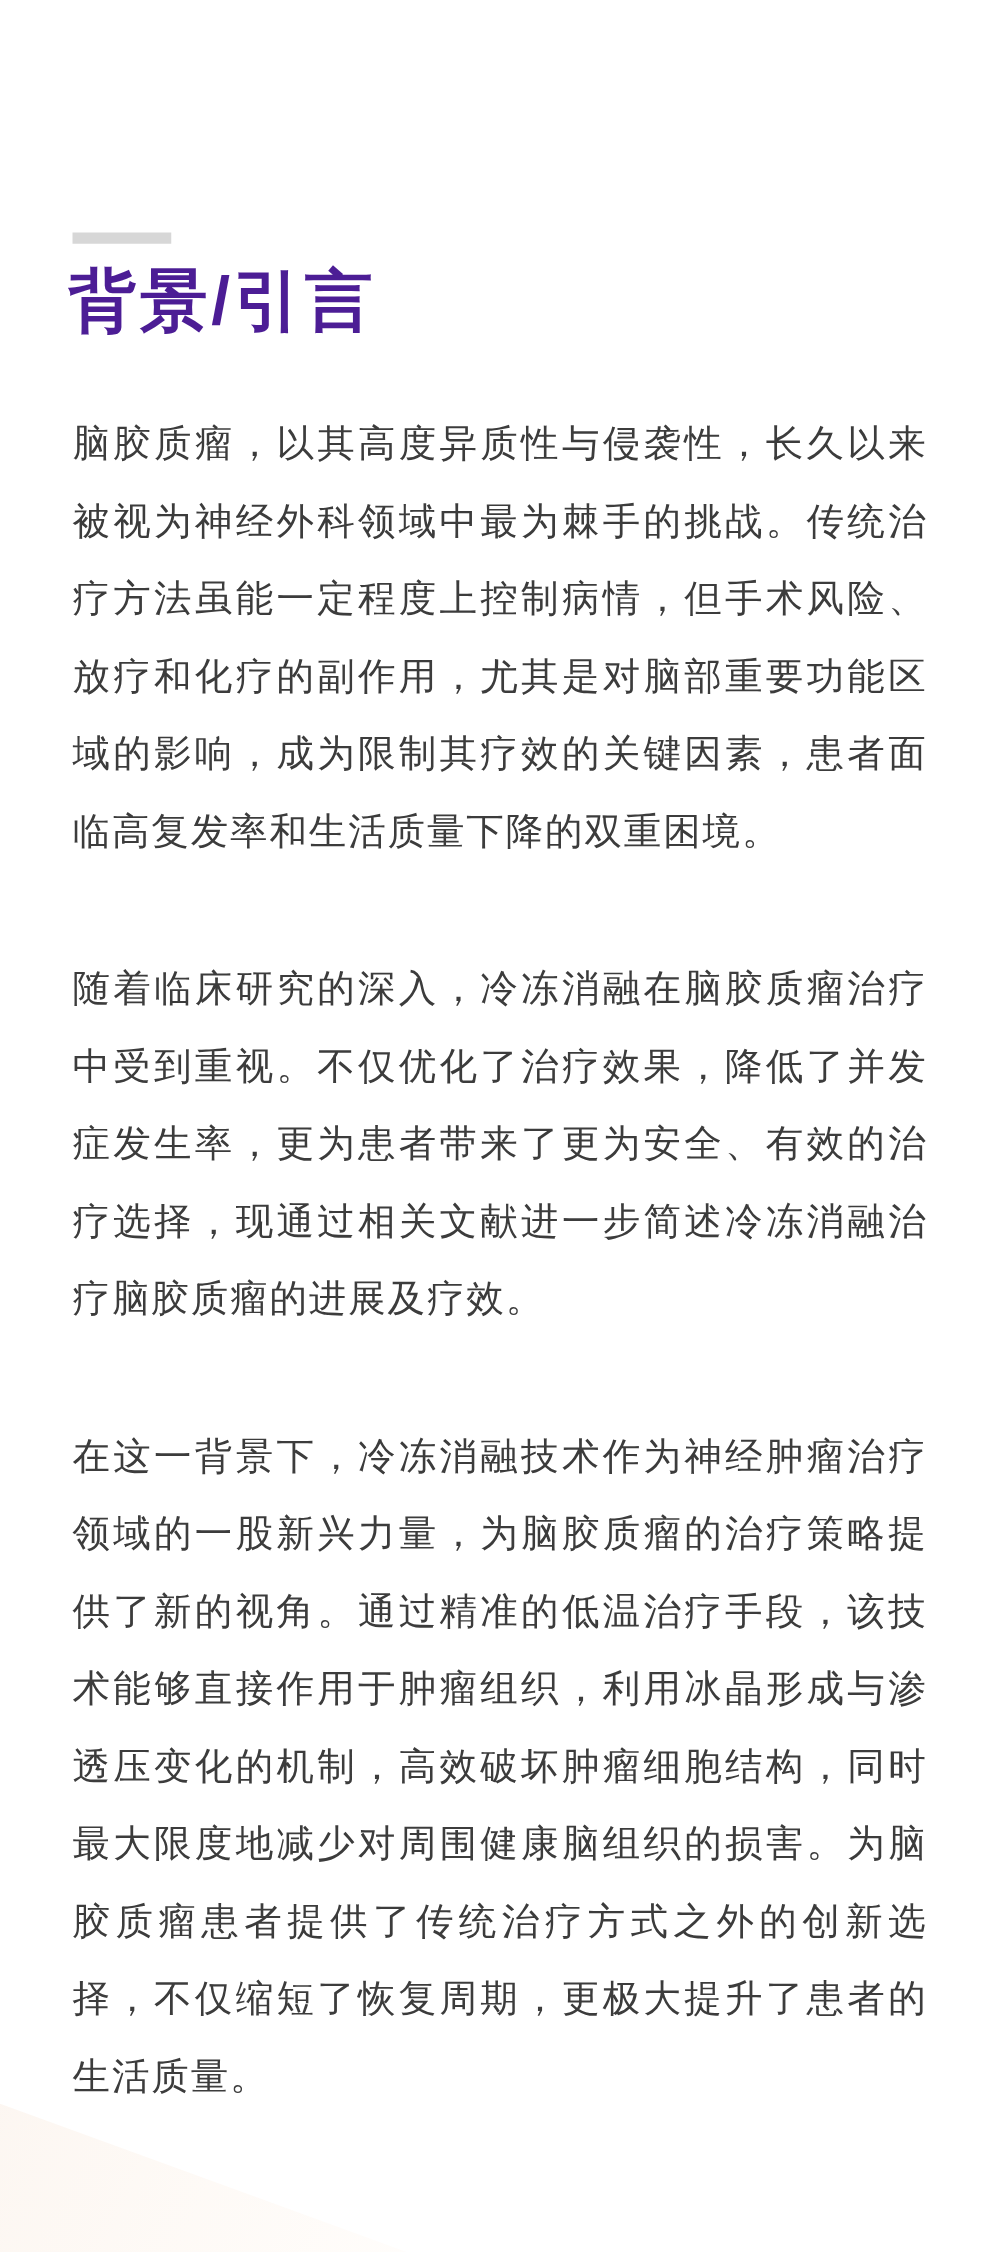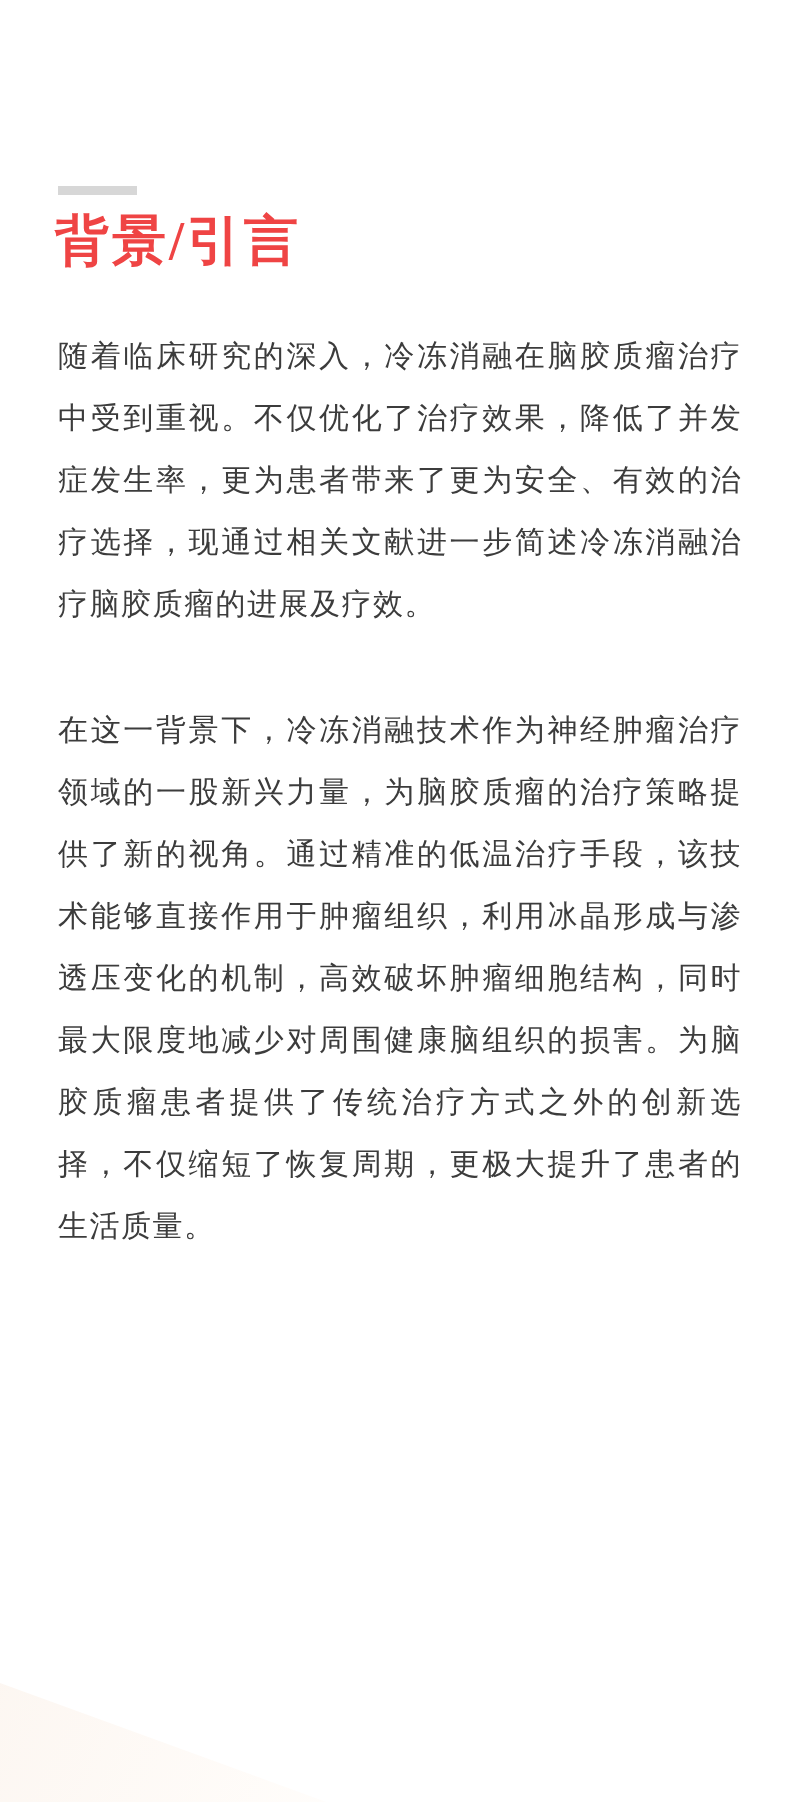--- a/index.html
+++ b/index.html
@@ -20,26 +20,26 @@
     top: 186px;
     width: 79px;
     height: 9px;
     background: #d7d7d7;
   }
   .page-title {
     position: absolute;
     left: 55px;
     top: 210px;
     margin: 0;
-    font-family: Liberation Serif, serif;
+    font-family: Liberation Sans, sans-serif;
     font-size: 54px;
     line-height: 1.15;
     font-weight: 700;
     letter-spacing: 3px;
-    color: #ef4444;
+    color: #4c1d95;
   }
   .article-body {
     position: absolute;
     left: 58px;
     top: 325px;
     width: 684px;
   }
   .article-body p {
     margin: 0 0 64px 0;
     font-size: 30px;
@@ -68,19 +68,20 @@
 </head>
 <body>
 
 <div class="page">
 
   <div class="accent-bar"></div>
 
   <h1 class="page-title">背景/引言</h1>
 
   <div class="article-body">
+    <p>脑胶质瘤，以其高度异质性与侵袭性，长久以来被视为神经外科领域中最为棘手的挑战。传统治疗方法虽能一定程度上控制病情，但手术风险、放疗和化疗的副作用，尤其是对脑部重要功能区域的影响，成为限制其疗效的关键因素，患者面临高复发率和生活质量下降的双重困境。</p>
     <p>随着临床研究的深入，冷冻消融在脑胶质瘤治疗中受到重视。不仅优化了治疗效果，降低了并发症发生率，更为患者带来了更为安全、有效的治疗选择，现通过相关文献进一步简述冷冻消融治疗脑胶质瘤的进展及疗效。</p>
     <p>在这一背景下，冷冻消融技术作为神经肿瘤治疗领域的一股新兴力量，为脑胶质瘤的治疗策略提供了新的视角。通过精准的低温治疗手段，该技术能够直接作用于肿瘤组织，利用冰晶形成与渗透压变化的机制，高效破坏肿瘤细胞结构，同时最大限度地减少对周围健康脑组织的损害。为脑胶质瘤患者提供了传统治疗方式之外的创新选择，不仅缩短了恢复周期，更极大提升了患者的生活质量。</p>
   </div>
 
   <div class="corner-decor"></div>
 
 </div>
 
 </body></html>

